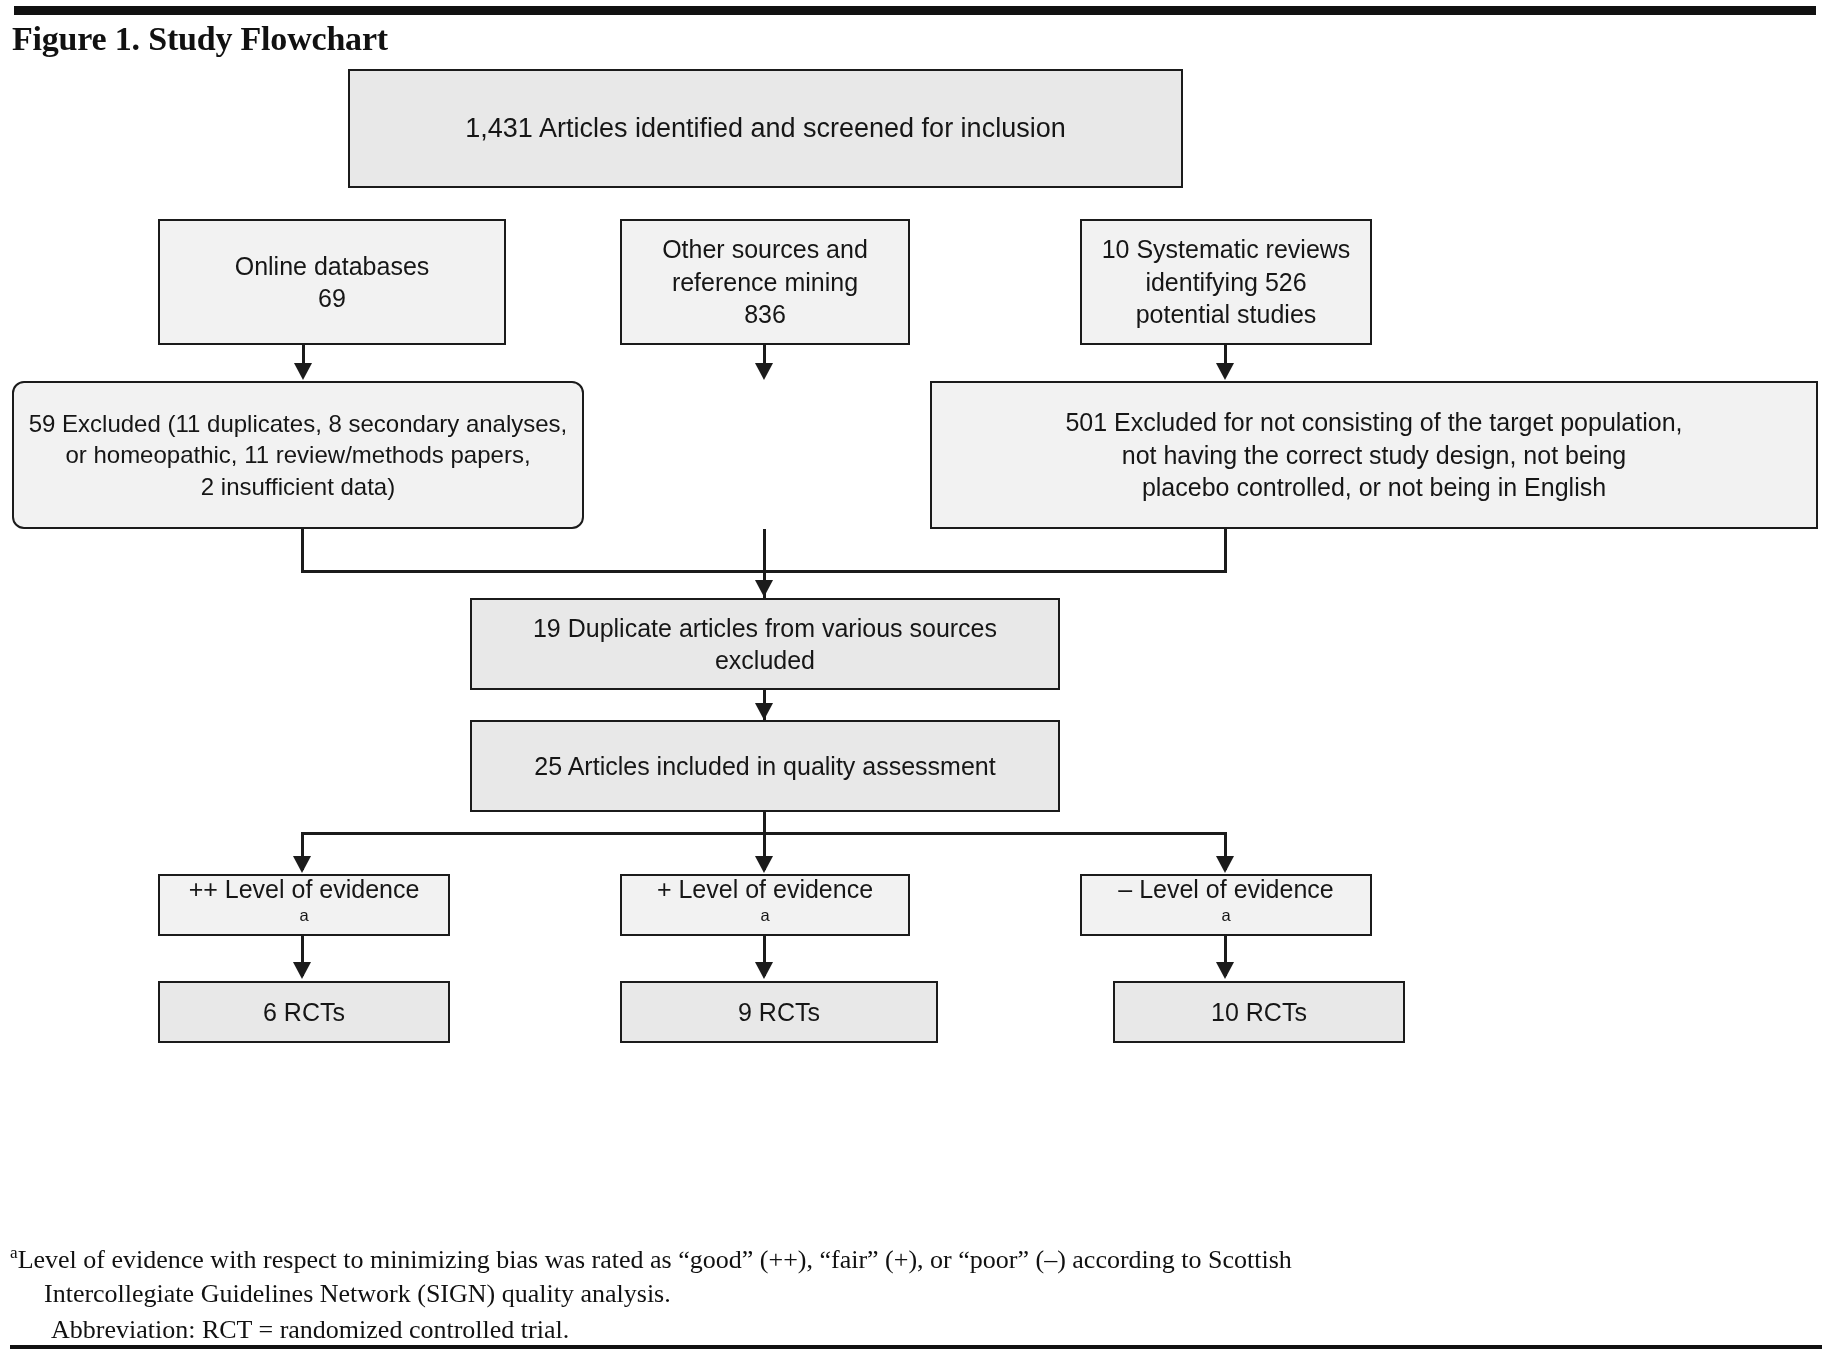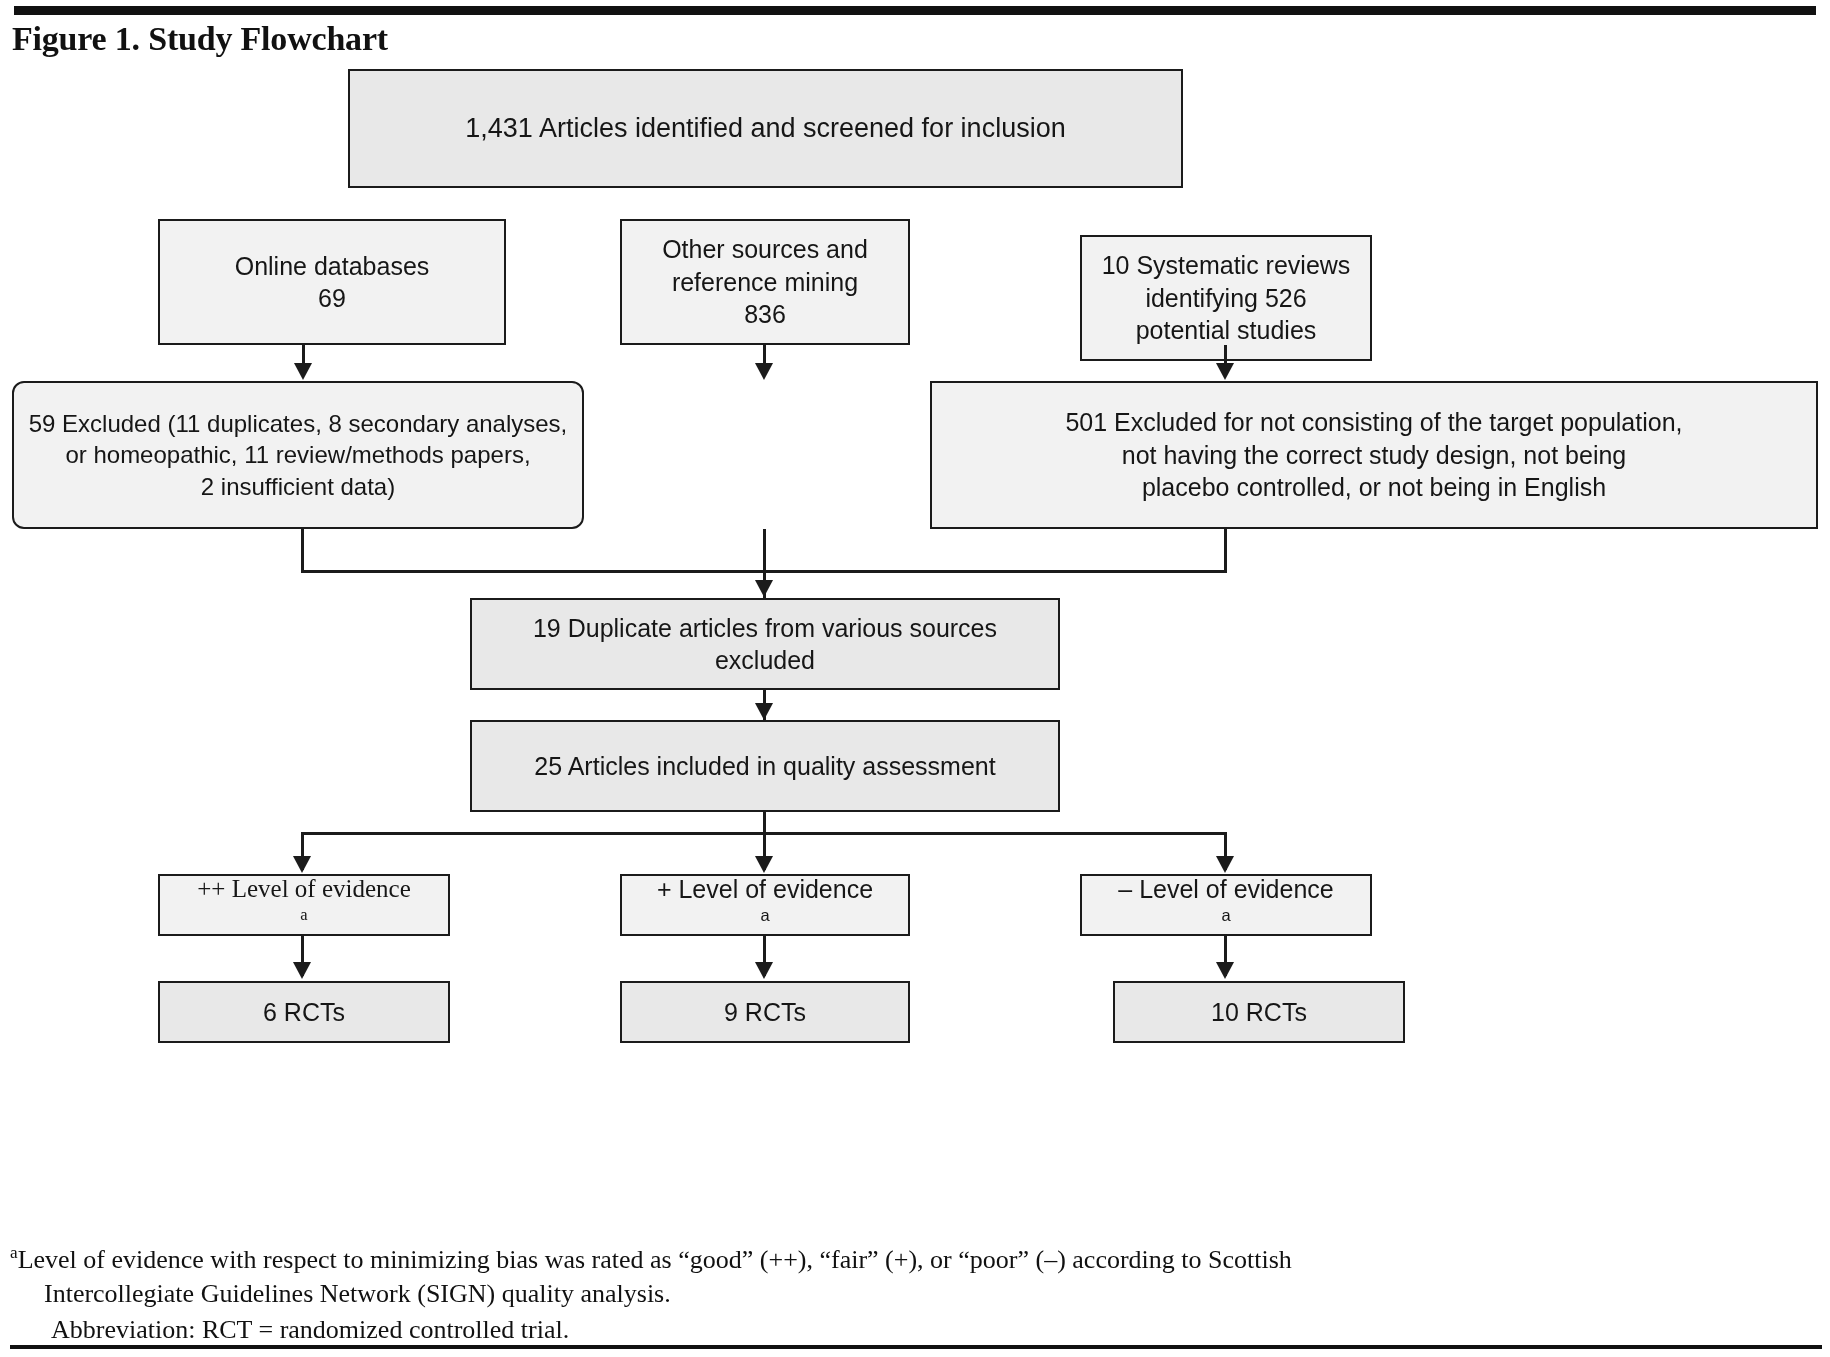--- a/index.html
+++ b/index.html
@@ -84,21 +84,21 @@
   </div>
 
   <div class="box" style="left:620px;top:219px;width:290px;height:126px;">
     <span>
       <span>Other sources and</span>
       <span>reference mining</span>
       <span>836</span>
     </span>
   </div>
 
-  <div class="box" style="left:1080px;top:235px;width:292px;height:126px;">
+  <div class="box" style="left:1080px;top:219px;width:292px;height:126px;">
     <span>
       <span>10 Systematic reviews</span>
       <span>identifying 526</span>
       <span>potential studies</span>
     </span>
   </div>
 
   <div class="vline" style="left:302px;top:345px;height:22px;"></div>
   <div class="arrow" style="left:294px;top:363px;"></div>
 
@@ -145,21 +145,21 @@
 
   <div class="vline" style="left:763px;top:812px;height:22px;"></div>
   <div class="hline" style="left:301px;top:832px;width:926px;"></div>
   <div class="vline" style="left:301px;top:832px;height:38px;"></div>
   <div class="arrow" style="left:293px;top:856px;"></div>
   <div class="vline" style="left:763px;top:832px;height:38px;"></div>
   <div class="arrow" style="left:755px;top:856px;"></div>
   <div class="vline" style="left:1224px;top:832px;height:38px;"></div>
   <div class="arrow" style="left:1216px;top:856px;"></div>
 
-  <div class="box" style="left:158px;top:874px;width:292px;height:62px;font-family:Liberation Serif, serif;">
+  <div class="box" style="left:158px;top:874px;width:292px;height:62px;">
     <span><span>++ Level of evidence</span><sup>a</sup></span>
   </div>
 
   <div class="box" style="left:620px;top:874px;width:290px;height:62px;">
     <span><span>+ Level of evidence</span><sup>a</sup></span>
   </div>
 
   <div class="box" style="left:1080px;top:874px;width:292px;height:62px;">
     <span><span>– Level of evidence</span><sup>a</sup></span>
   </div>
@@ -167,21 +167,21 @@
   <div class="vline" style="left:301px;top:936px;height:40px;"></div>
   <div class="arrow" style="left:293px;top:962px;"></div>
   <div class="vline" style="left:763px;top:936px;height:40px;"></div>
   <div class="arrow" style="left:755px;top:962px;"></div>
   <div class="vline" style="left:1224px;top:936px;height:40px;"></div>
   <div class="arrow" style="left:1216px;top:962px;"></div>
 
   <div class="box shade" style="left:158px;top:981px;width:292px;height:62px;">
     <span>6 RCTs</span>
   </div>
-  <div class="box shade" style="left:620px;top:981px;width:290px;height:62px;">
+  <div class="box shade" style="left:620px;top:981px;width:318px;height:62px;">
     <span>9 RCTs</span>
   </div>
   <div class="box shade" style="left:1080px;top:981px;width:292px;height:62px;margin-left:33px;">
     <span>10 RCTs</span>
   </div>
 
   <div class="notes">
     <div class="n1">
       <sup>a</sup><span>Level of evidence with respect to minimizing bias was rated as “good” (++), “fair” (+), or “poor” (–) according to Scottish</span>
       <span class="cont">Intercollegiate Guidelines Network (SIGN) quality analysis.</span>

